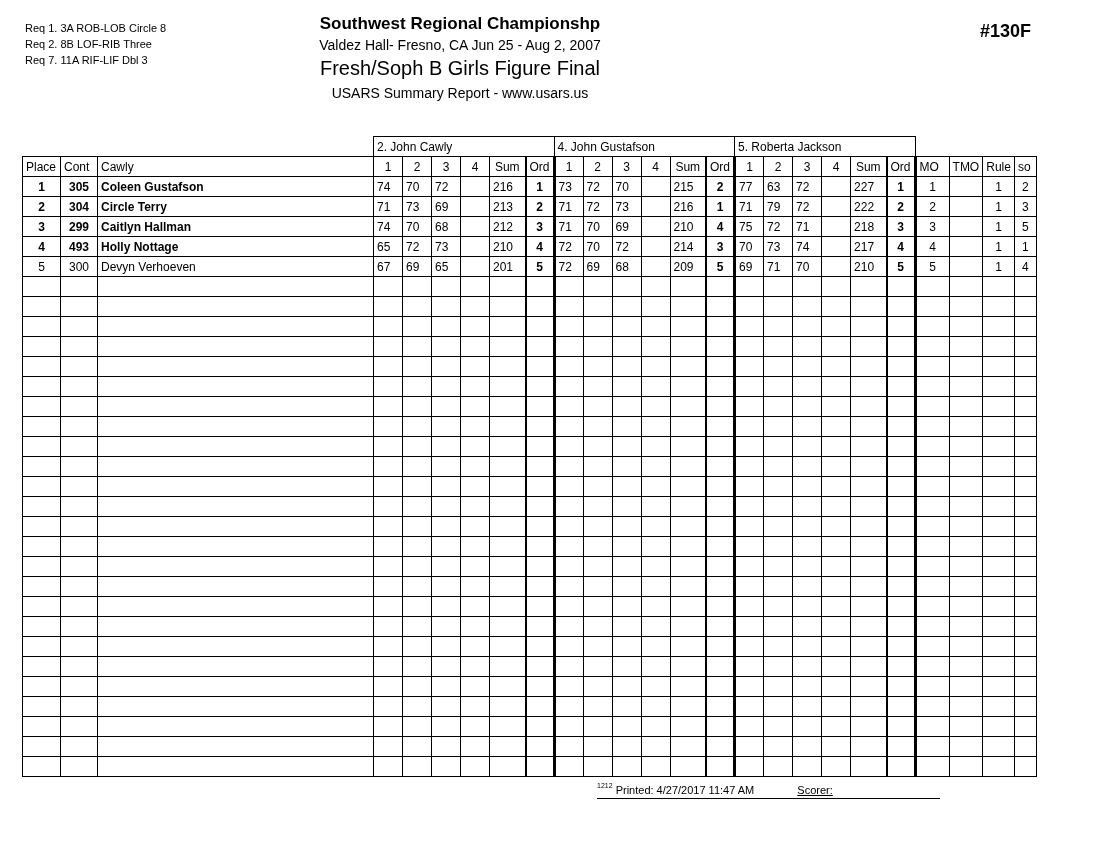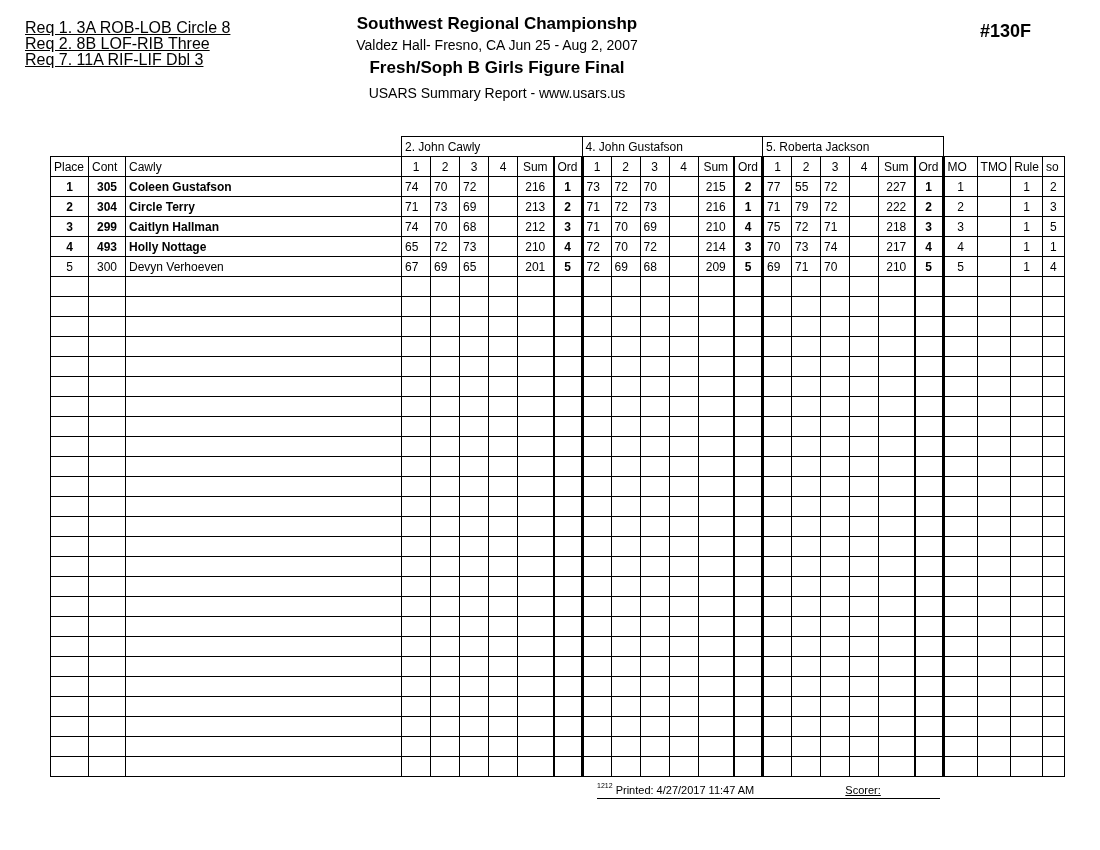--- a/index.html
+++ b/index.html
@@ -2,57 +2,57 @@
 <html><head>
 <meta charset="utf-8">
 <style>
   * { box-sizing: border-box; }
   html,body { margin:0; padding:0; }
   body {
     width:1100px; height:850px; position:relative;
     background:#ffffff; color:#000;
     font-family:"Liberation Sans", sans-serif;
   }
-  .req { position:absolute; left:25px; top:20px; font-size:16px; line-height:16px;text-decoration:underline; }
-  .titles { position:absolute; left:0; top:12px; width:920px; text-align:center;margin-left:37px; }
+  .req { position:absolute; left:25px; top:20px; font-size:11px; line-height:16px; }
+  .titles { position:absolute; left:0; top:12px; width:920px; text-align:center; }
   .t1 { font-size:17px; font-weight:bold; line-height:23px; }
   .t2 { font-size:14px; line-height:20px; }
-  .t3 { font-size:17px; font-weight:bold; line-height:26px; }
+  .t3 { font-size:20px; font-weight:normal; line-height:26px; }
   .t4 { font-size:14px; line-height:24px; }
   .evnum { position:absolute; left:980px; top:21px; font-size:18px; font-weight:bold; }
 
   table#results-table {
     position:absolute; left:22px; top:136px;
-    border-collapse:collapse; table-layout:fixed;margin-left:28px;
+    border-collapse:collapse; table-layout:fixed;
   }
   #results-table td {
     border:1px solid #000; font-size:12px; height:20px;
     padding:0 3px; white-space:nowrap; overflow:hidden;
   }
   .judge-row td { height:19px; }
   .judge-cell { font-size:11px; text-align:left; }
   .header-row td { height:18px; }
   .nb { border:none !important; }
   .ord {
     border-left:2px solid #000 !important;
     border-right:3px solid #000 !important;
     text-align:center;
   }
   .b { font-weight:bold; }
   .lft { text-align:left; }
   .ctr { text-align:center; }
-  .rgt { text-align:center; }
+  .rgt { text-align:left; }
   .cutline td { border-bottom:3px solid #000; }
 
   .footer {
     position:absolute; left:597px; top:782px; width:343px; height:17px;
     border-bottom:1px solid #000; font-size:11px; white-space:nowrap;
   }
   .tiny { font-size:7px; vertical-align:6px; }
-  .scorer { margin-left:88px;text-decoration:underline; }
+  .scorer { margin-left:40px;text-decoration:underline; }
 </style>
 </head>
 <body>
 
 <div class="req">
   <div>Req 1.  3A ROB-LOB Circle 8</div>
   <div>Req 2.  8B LOF-RIB Three</div>
   <div>Req 7.  11A RIF-LIF Dbl 3</div>
 </div>
 
@@ -138,21 +138,21 @@
         <td class="lft"></td>
         <td class="rgt">216</td>
         <td class="ord b">1</td>
         <td class="lft">73</td>
         <td class="lft">72</td>
         <td class="lft">70</td>
         <td class="lft"></td>
         <td class="rgt">215</td>
         <td class="ord b">2</td>
         <td class="lft">77</td>
-        <td class="lft">55</td>
+        <td class="lft">63</td>
         <td class="lft">72</td>
         <td class="lft"></td>
         <td class="rgt">227</td>
         <td class="ord b">1</td>
         <td class="ctr">1</td>
         <td class="ctr"></td>
         <td class="ctr">1</td>
         <td class="ctr">2</td>
       </tr>
       <tr>

